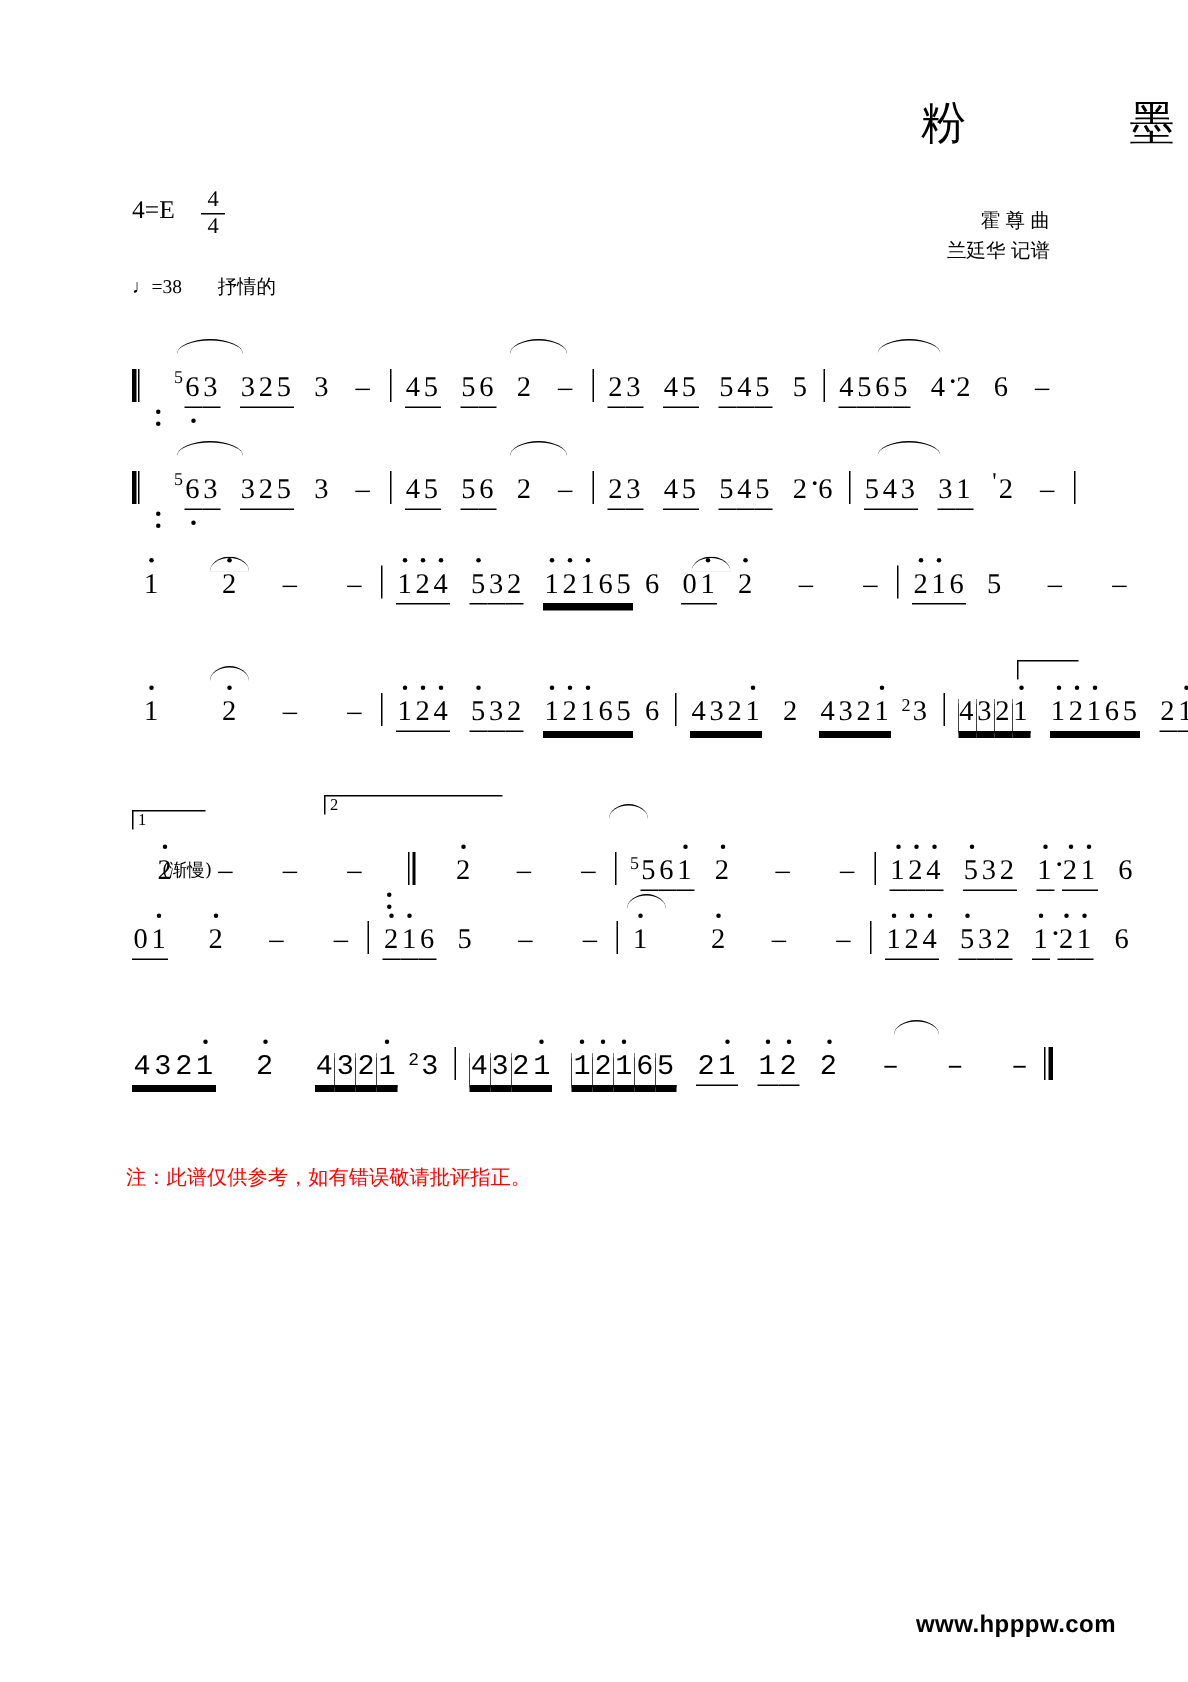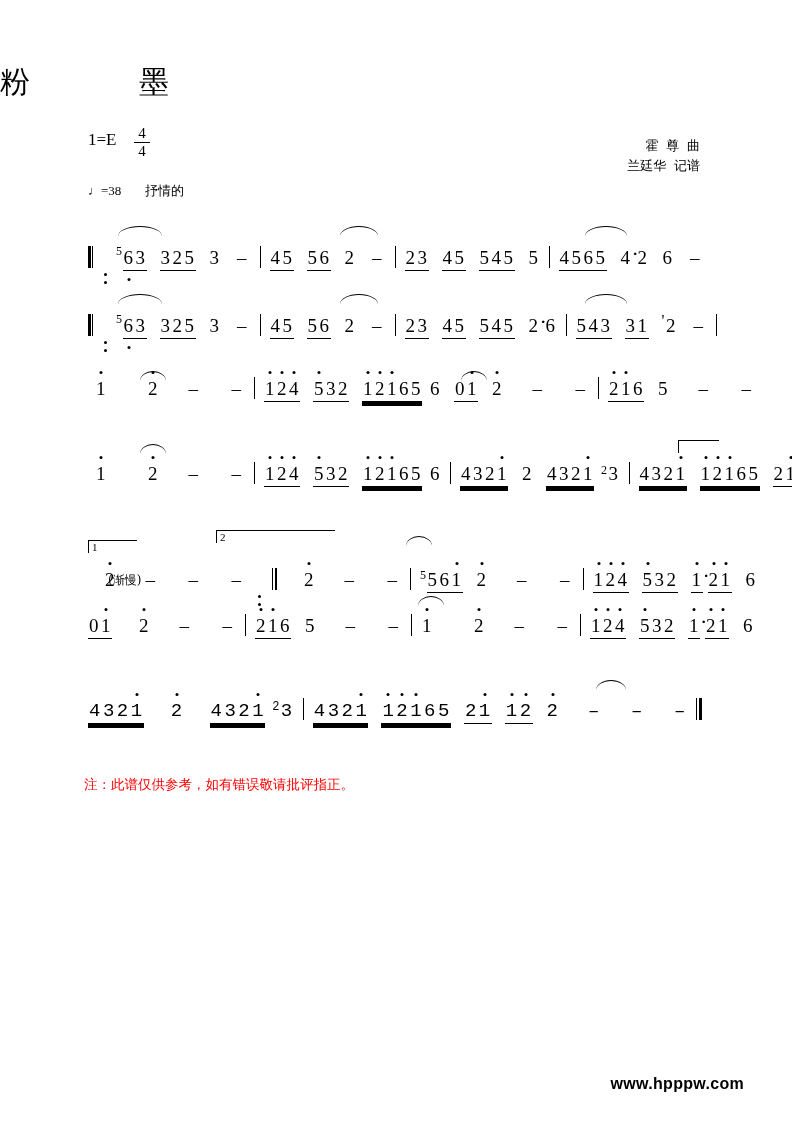--- a/index.html
+++ b/index.html
@@ -19,21 +19,21 @@
     position: absolute;
     inset: 0;
   }
 
   
   .title {
     position: absolute;
     top: 62px;
     left: 0;
     width: 792px;
-    text-align: left;
+    text-align: right;
     font-family: Liberation Sans, sans-serif;
     font-size: 30px;
     letter-spacing: 0.30em;
     font-weight: 500;
   }
   .title .gap { display: inline-block; width: 100px; }
 
   
   .keysig {
     position: absolute;
@@ -54,21 +54,21 @@
   .meter .num { display: block; }
   .meter .bar { display: block; width: 16px; height: 1px; background: #000; margin: 1px auto; }
   .meter .den { display: block; }
 
   
   .credits {
     position: absolute;
     top: 137px;
     right: 92px;
     font-size: 13px;
-    font-family: Liberation Mono, monospace;
+    font-family: Liberation Sans, sans-serif;
     text-align: right;
     line-height: 1.55;
   }
 
   
   .tempo {
     position: absolute;
     top: 183px;
     left: 88px;
     font-size: 13px;
@@ -231,21 +231,21 @@
 </style>
 </head>
 <body>
 
 <div class="page">
 
   <div class="title">
     <span>粉</span><span class="gap"></span><span>墨</span>
   </div>
 
-  <div class="keysig">1=E</div>
+  <div class="keysig">4=E</div>
 
   <div class="meter">
     <span class="num">4</span>
     <span class="bar"></span>
     <span class="den">4</span>
   </div>
 
   <div class="credits">
     <div>霍  尊   曲</div>
     <div>兰廷华  记谱</div>

